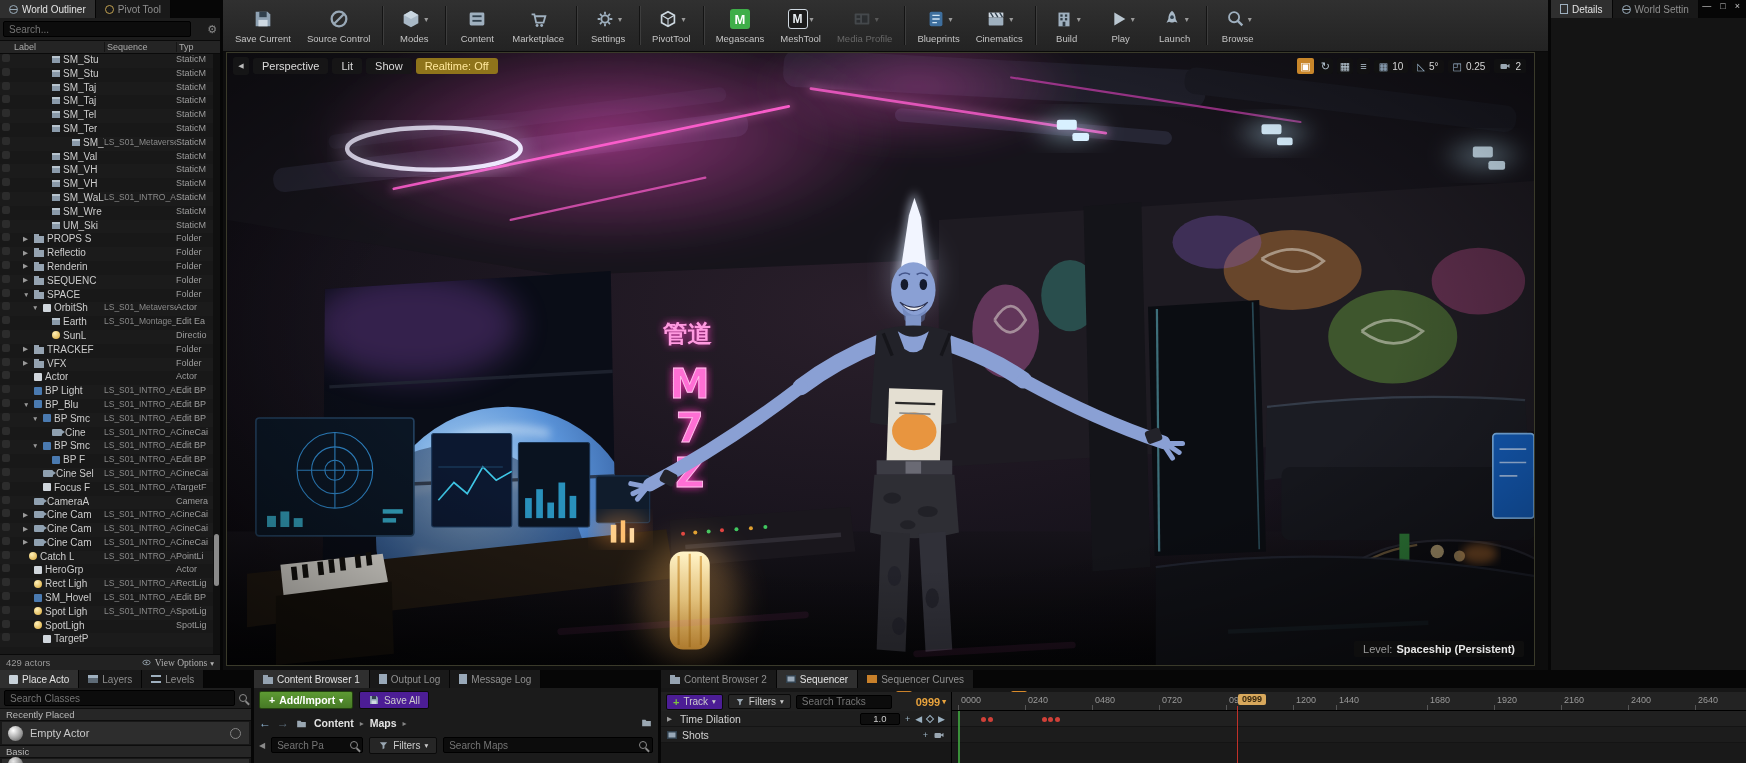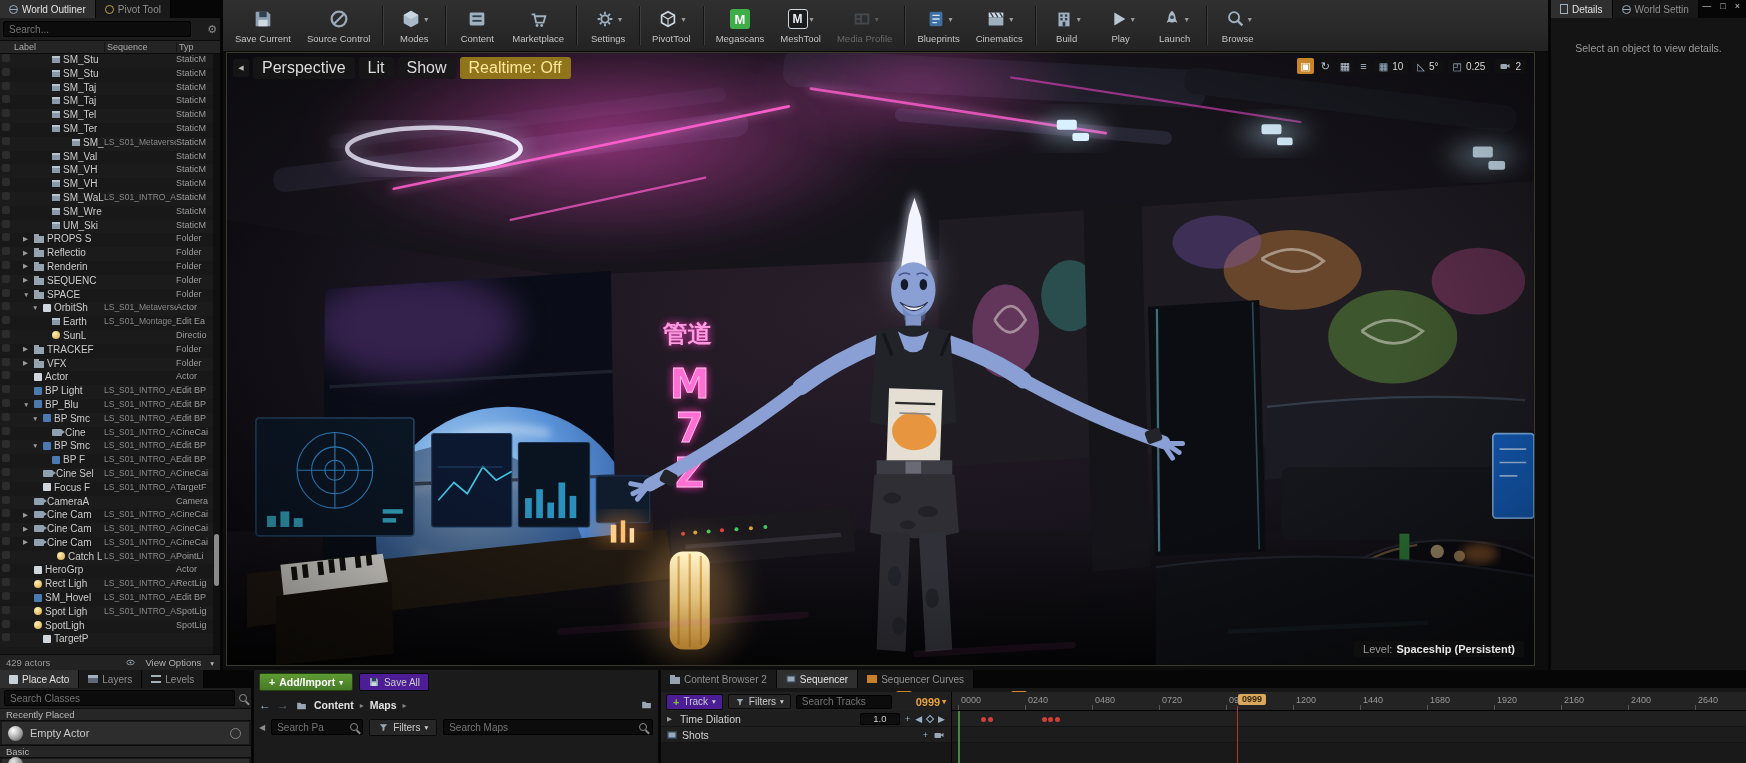--- a/index.html
+++ b/index.html
@@ -54,39 +54,39 @@
   .row-main{flex:1;display:flex;align-items:center;overflow:hidden;white-space:nowrap;gap:3px;}
   .tree-arrow{width:8px;font-size:6.5px;color:#9a9a9a;flex:0 0 auto;}
   .tree-arrow.v-right::before{content:"▶";}
   .tree-arrow.v-down::before{content:"▼";}
   .row-label{overflow:hidden;}
   .row-seq{width:72px;flex:0 0 auto;font-size:8.5px;color:#8a8a8a;overflow:hidden;white-space:nowrap;}
   .row-type{width:44px;flex:0 0 auto;font-size:9px;color:#9d9d9d;overflow:hidden;white-space:nowrap;}
   #out-scroll{position:absolute;right:0;top:0;width:7px;height:600px;background:#101010;}
   #out-thumb{position:absolute;right:1px;top:480px;width:5px;height:52px;background:#8a8a8a;border-radius:3px;}
   #out-footer{height:16px;display:flex;align-items:center;justify-content:space-between;background:#222;border-top:1px solid #0a0a0a;padding:0 6px;font-size:9.5px;color:#9a9a9a;}
-  #out-footer .vo{display:flex;align-items:flex-end;gap:9px;color:#b0b0b0;}
+  #out-footer .vo{display:flex;align-items:flex-end;gap:3px;color:#b0b0b0;font-family:Liberation Serif, serif;}
 
   
   #main-toolbar{left:223px;top:0;width:1325px;height:52px;background:linear-gradient(#303030,#232323);border-bottom:1px solid #0a0a0a;display:flex;align-items:stretch;padding-left:4px;}
   .tb-btn{display:flex;flex-direction:column;align-items:center;justify-content:center;min-width:54px;padding:2px 8px 3px;position:relative;}
   .tb-btn.disabled{opacity:.4;}
   .tb-ichold{display:flex;align-items:center;gap:2px;height:26px;}
   .tb-ichold svg{width:22px;height:22px;}
   .tb-caret{font-size:8px;color:#9a9a9a;}
   .tb-label{font-size:9.5px;color:#c4c4c4;margin-top:1px;white-space:nowrap;}
   .tb-sep{width:1px;background:#141414;margin:6px 4px;box-shadow:1px 0 0 #3d3d3d;}
   .mono-green{width:20px;height:20px;background:#3fae49;border-radius:3px;color:#fff;font-weight:bold;font-size:13px;display:flex;align-items:center;justify-content:center;}
   .mono-dark{width:20px;height:20px;background:#1b1b1b;border:1px solid #cfd8e0;border-radius:3px;color:#e8eef2;font-weight:bold;font-size:12px;display:flex;align-items:center;justify-content:center;}
 
   
   #viewport{left:226px;top:52px;width:1309px;height:614px;background:#000;border:1px solid #3a3a2a;}
   #scene{position:absolute;inset:0;width:100%;height:100%;}
   #vp-topbar{position:absolute;top:4px;left:6px;display:flex;gap:4px;align-items:center;}
-  .vp-btn{background:rgba(24,24,24,.85);border-radius:3px;padding:2px 9px;font-size:16px;color:#dcdcdc;text-align:center;}
+  .vp-btn{background:rgba(24,24,24,.85);border-radius:3px;padding:2px 9px;font-size:11px;color:#dcdcdc;text-align:center;}
   .vp-sq{background:rgba(24,24,24,.85);border-radius:3px;width:16px;height:18px;display:flex;align-items:center;justify-content:center;font-size:7px;color:#bbb;}
   .vp-btn.warn{background:#8f741b;color:#ffe79a;}
   #vp-topright{position:absolute;top:5px;right:8px;display:flex;gap:4px;align-items:center;}
   .vp-ic{color:#b8c8d4;font-size:11px;background:rgba(18,18,18,.8);border-radius:2px;padding:1px 3px;line-height:1.3;}
   .vp-ic.orange{background:#c8862a;color:#fff;}
   .chip{background:rgba(18,18,18,.85);border-radius:2px;padding:1px 5px;display:flex;gap:4px;align-items:center;font-size:10px;color:#d6d6d6;}
   .chip .g{color:#9fb8d0;font-size:10px;}
   .chip svg{width:12px;height:12px;}
   #level-badge{position:absolute;right:10px;bottom:8px;background:rgba(15,15,15,.85);border-radius:2px;padding:2px 9px;font-size:11px;}
   #level-badge .k{color:#9a9a9a;}
@@ -689,21 +689,21 @@
             <span class="tree-arrow v-right"></span>
             <span class="ic ic-camera"></span>
             <span class="row-label">Cine Cam</span>
           </span>
           <span class="row-seq">LS_S01_INTRO_AC1</span>
           <span class="row-type">CineCai</span>
         </div>
 
         <div class="out-row">
           <span class="gutter-dot"></span>
-          <span class="row-main" style="padding-left: 36px;">
+          <span class="row-main" style="padding-left: 8px;">
             <span class="tree-arrow"></span>
             <span class="ic ic-light"></span>
             <span class="row-label">Catch L</span>
           </span>
           <span class="row-seq">LS_S01_INTRO_AC1</span>
           <span class="row-type">PointLi</span>
         </div>
 
         <div class="out-row">
           <span class="gutter-dot"></span>
@@ -1265,21 +1265,20 @@
         <div class="tab v-active">
           <span class="ic ic-details"></span>
           <span>Details</span>
         </div>
 
         <div class="tab">
           <span class="ic ic-globe"></span>
           <span>World Settin</span>
         </div>
       </div>
-    <div id="details-msg">Select an object to view details.</div>
   </div>
   <div id="win-controls">
     <span>—</span>
     <span>□</span>
     <span>×</span>
   </div>
 
   <div id="place" class="abs bpanel">
     <div class="tabstrip">
 
@@ -1308,20 +1307,37 @@
       <span>Empty Actor</span>
       <span class="ring-badge"></span>
     </div>
     <div class="sec-head">Basic</div>
     <div class="place-item" style="height:10px;">
       <span class="sphere" style="background:radial-gradient(circle at 35% 30%,#e8e8e8,#8a8a8a 60%,#3a3a3a);"></span>
     </div>
   </div>
 
   <div id="cbrowser" class="abs bpanel">
+    <div class="tabstrip">
+
+        <div class="tab v-active">
+          <span class="ic ic-folder2"></span>
+          <span>Content Browser 1</span>
+        </div>
+
+        <div class="tab">
+          <span class="ic ic-doc"></span>
+          <span>Output Log</span>
+        </div>
+
+        <div class="tab">
+          <span class="ic ic-doc"></span>
+          <span>Message Log</span>
+        </div>
+      </div>
     <div class="cb-row" id="cb-toolbar">
       <div class="btn-green">
         <span>+</span>
         <span>Add/Import</span>
         <span class="caret">▾</span>
       </div>
       <div class="btn-dark">
         <svg width="12" height="12">
             <use href="#i-floppy"></use>
           </svg>
@@ -1513,21 +1529,21 @@
     </div>
 
     <div id="timeline">
       <div id="ruler">
           <span class="tick" style="left: 6px;">0000</span>
           <span class="tick" style="left: 73px;">0240</span>
           <span class="tick" style="left: 140px;">0480</span>
           <span class="tick" style="left: 207px;">0720</span>
           <span class="tick" style="left: 274px;">0960</span>
           <span class="tick" style="left: 341px;">1200</span>
-          <span class="tick" style="left: 408px;">1440</span>
+          <span class="tick" style="left: 384px;">1440</span>
           <span class="tick" style="left: 475px;">1680</span>
           <span class="tick" style="left: 542px;">1920</span>
           <span class="tick" style="left: 609px;">2160</span>
           <span class="tick" style="left: 676px;">2400</span>
           <span class="tick" style="left: 743px;">2640</span>
         </div>
       <div id="lanes">
         <div class="lane a"></div>
         <div class="lane b"></div>
       <span class="kf" style="left: 29.45px;"></span>

